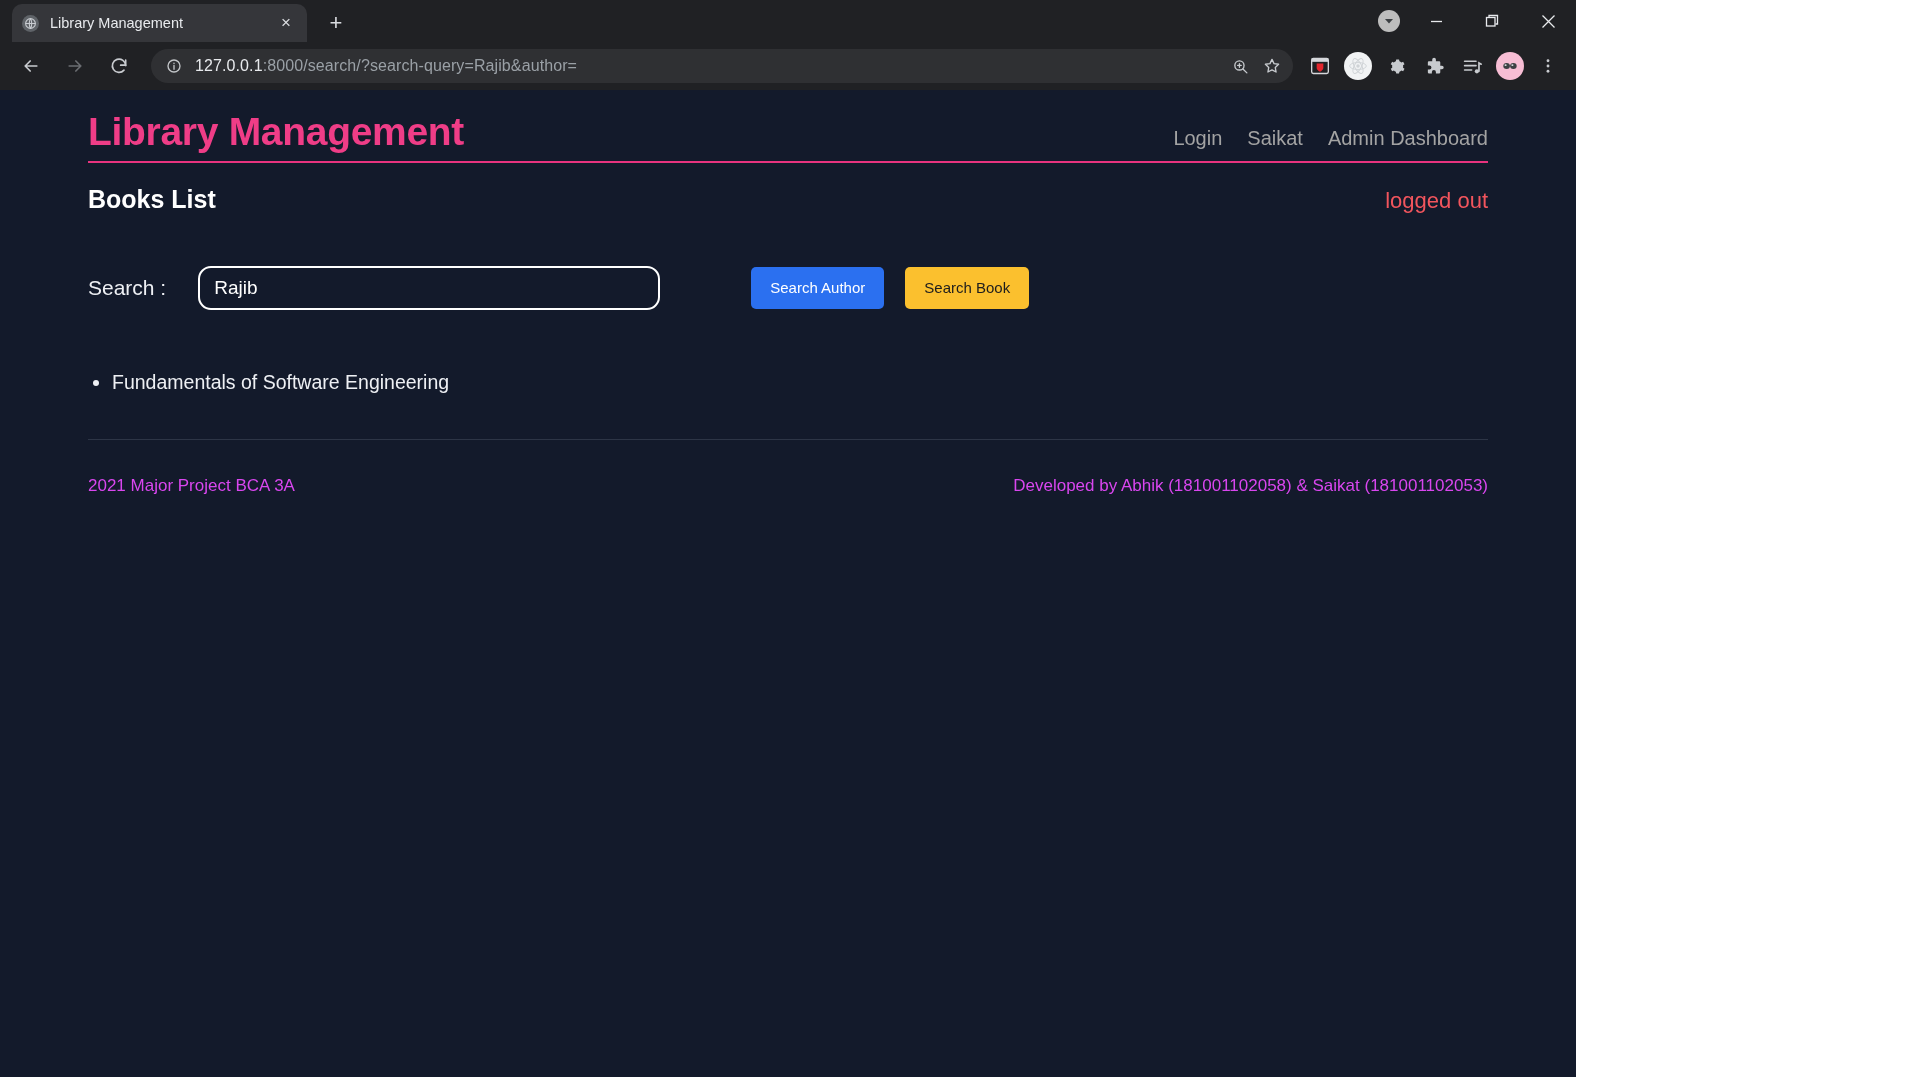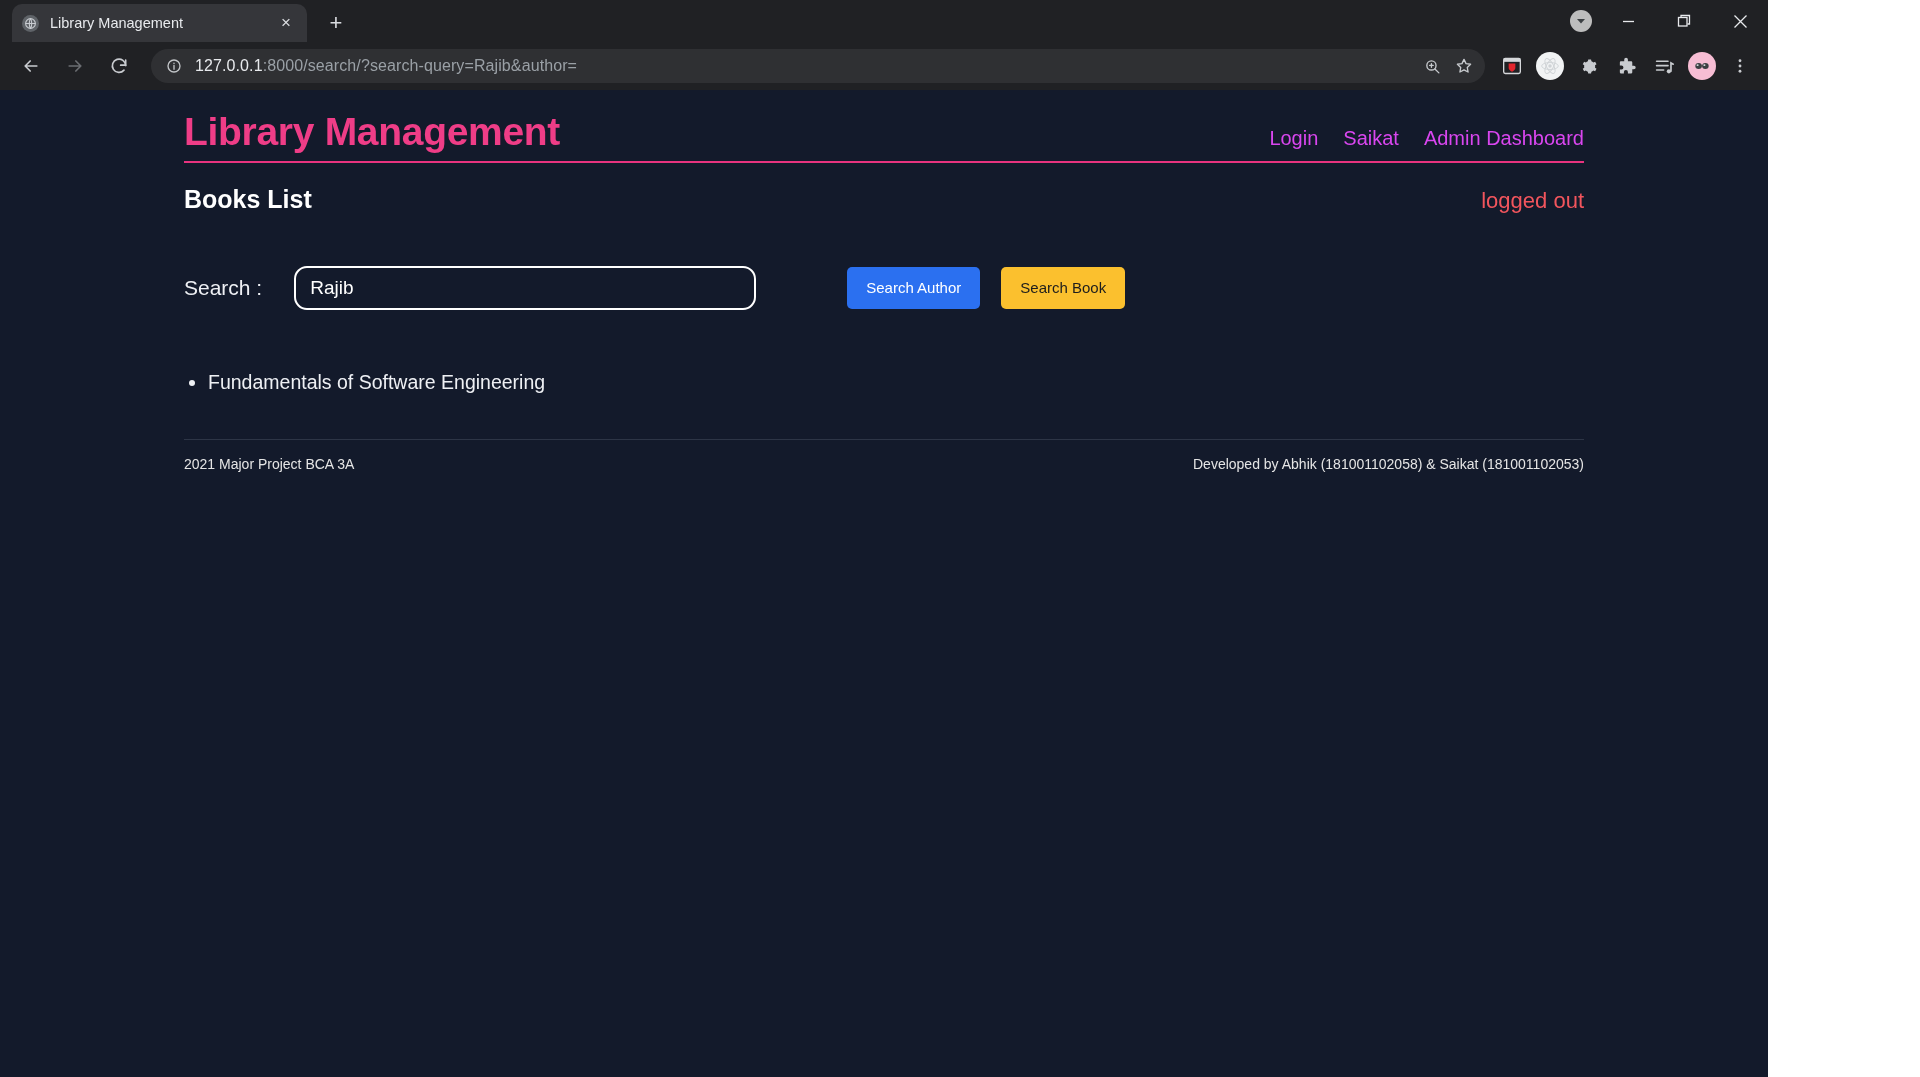--- a/index.html
+++ b/index.html
@@ -8,21 +8,21 @@
     padding: 0;
     width: 1920px;
     height: 1077px;
     overflow: hidden;
     background: #ffffff;
     font-family: "Liberation Sans", sans-serif;
   }
 
   
   .browser {
-    width: 1768px;
+    width: 1576px;
     height: 1077px;
     display: flex;
     flex-direction: column;
     background: #202124;
   }
 
   .tabstrip {
     height: 42px;
     background: #202124;
     display: flex;
@@ -198,21 +198,21 @@
     font-weight: bold;
     letter-spacing: -0.3px;
     line-height: 1.05;
   }
   .navlinks {
     display: flex;
     align-items: baseline;
     gap: 25px;
   }
   .navlink {
-    color: #d946ef;
+    color: #a3a3a3;
     font-size: 20px;
     text-decoration: none;
     white-space: nowrap;
   }
 
   .subhead {
     display: flex;
     align-items: baseline;
     justify-content: space-between;
     margin-top: 22px;
@@ -291,22 +291,23 @@
 
   .footer {
     margin-top: 42px;
     border-top: 1px solid #2d3546;
     padding-top: 16px;
     display: flex;
     justify-content: space-between;
     align-items: baseline;
   }
   .footer-text {
-    color: #e5e5e5;
-    font-size: 14px;
+    color: #d946ef;
+    font-size: 17px;
+    margin-top: 20px;
   }
 </style>
 </head>
 <body>
 
 <div class="browser">
 
   <div class="tabstrip">
     <div class="tab">
       <span class="tab-favicon">

